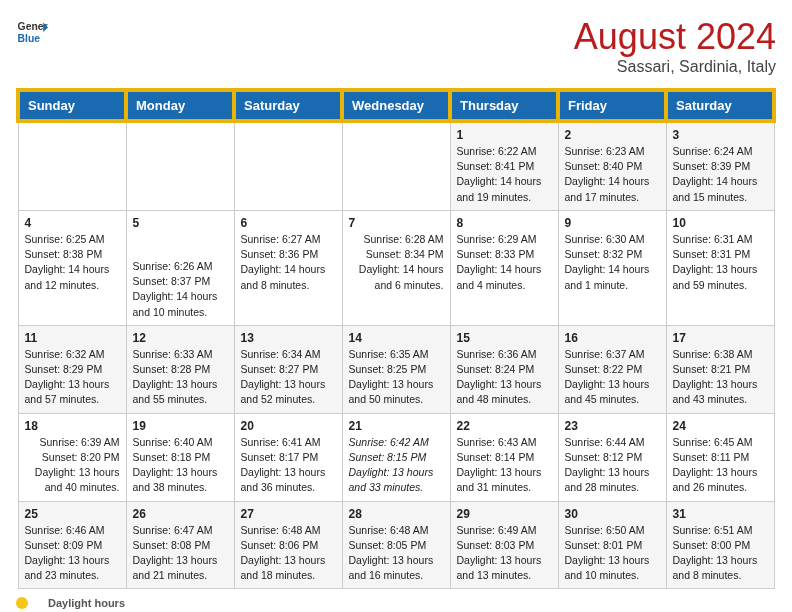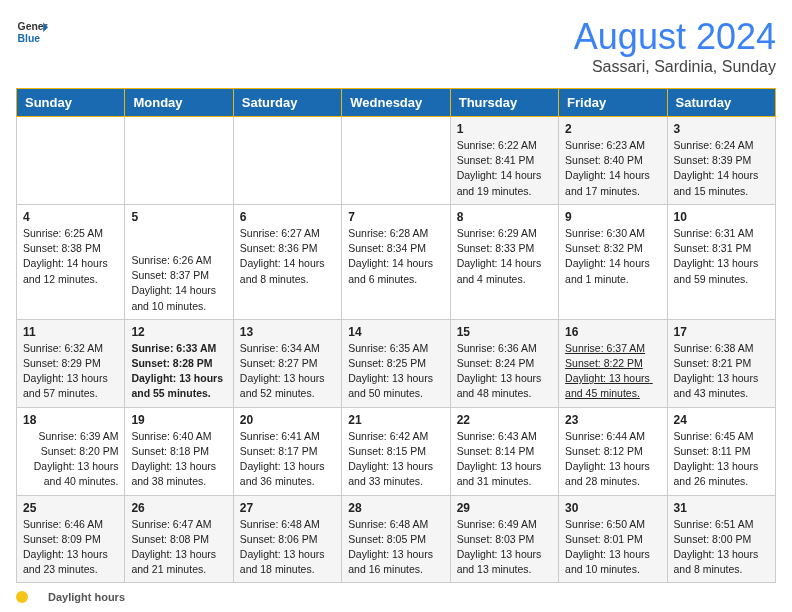--- a/index.html
+++ b/index.html
@@ -24,38 +24,38 @@
     .logo-icon {
       width: 32px;
       height: 32px;
     }
     .title-block {
       text-align: right;
     }
     .month-year {
       font-size: 36px;
       font-weight: normal;
-      color: #3b82f6;
+      color: #b91c1c;
     }
     .location {
       font-size: 16px;
       color: #444;
     }
     .calendar {
       width: 100%;
       border-collapse: collapse;
       border: 1px solid #ccc;
     }
     .calendar th {
       background-color: #1a6ab1;
       color: #fff;
       text-align: left;
       padding: 6px 8px;
       font-size: 13px;
-      border: 1px solid #eab308;
+      border: 4px solid #eab308;
     }
     .calendar td {
       vertical-align: top;
       padding: 5px 6px;
       border: 1px solid #ccc;
       width: 108px;
       min-height: 80px;
       font-size: 10.5px;
       color: #222;
       background: #fff;
@@ -103,21 +103,21 @@
 <div class="header">
   <div class="logo">
     <svg class="logo-icon" viewBox="0 0 40 40" xmlns="http://www.w3.org/2000/svg">
       <text x="2" y="18" font-size="13" font-weight="bold" fill="#333">General</text>
       <text x="2" y="32" font-size="13" font-weight="bold" fill="#1a6ab1">Blue</text>
       <polygon points="34,8 40,14 34,20" fill="#1a6ab1"></polygon>
     </svg>
   </div>
   <div class="title-block">
     <div class="month-year">August 2024</div>
-    <div class="location">Sassari, Sardinia, Sunday</div>
+    <div class="location">Sassari, Sardinia, Italy</div>
   </div>
 </div>
 
 <table class="calendar">
   <thead>
     <tr>
     <th>Sunday</th>
         <th>Monday</th>
         <th>Saturday</th>
         <th>Wednesday</th>
@@ -165,21 +165,21 @@
 Daylight: 14 hours and 10 minutes.</div>
         </td>
         <td>
           <span class="day-num">6</span>
           <div class="day-info" style="white-space: pre-wrap;">Sunrise: 6:27 AM
 Sunset: 8:36 PM
 Daylight: 14 hours and 8 minutes.</div>
         </td>
         <td>
           <span class="day-num">7</span>
-          <div class="day-info" style="white-space: pre-wrap;">Sunrise: 6:28 AM
+          <div class="day-info" style="white-space: pre-wrap; text-align: right;">Sunrise: 6:28 AM
 Sunset: 8:34 PM
 Daylight: 14 hours and 6 minutes.</div>
         </td>
         <td>
           <span class="day-num">8</span>
           <div class="day-info" style="white-space: pre-wrap;">Sunrise: 6:29 AM
 Sunset: 8:33 PM
 Daylight: 14 hours and 4 minutes.</div>
         </td>
         <td>
@@ -197,21 +197,21 @@
       </tr>
       <tr>
         <td>
           <span class="day-num">11</span>
           <div class="day-info" style="white-space: pre-wrap;">Sunrise: 6:32 AM
 Sunset: 8:29 PM
 Daylight: 13 hours and 57 minutes.</div>
         </td>
         <td>
           <span class="day-num">12</span>
-          <div class="day-info" style="white-space: pre-wrap; font-weight: bold;">Sunrise: 6:33 AM
+          <div class="day-info" style="white-space: pre-wrap;">Sunrise: 6:33 AM
 Sunset: 8:28 PM
 Daylight: 13 hours and 55 minutes.</div>
         </td>
         <td>
           <span class="day-num">13</span>
           <div class="day-info" style="white-space: pre-wrap;">Sunrise: 6:34 AM
 Sunset: 8:27 PM
 Daylight: 13 hours and 52 minutes.</div>
         </td>
         <td>
@@ -221,21 +221,21 @@
 Daylight: 13 hours and 50 minutes.</div>
         </td>
         <td>
           <span class="day-num">15</span>
           <div class="day-info" style="white-space: pre-wrap;">Sunrise: 6:36 AM
 Sunset: 8:24 PM
 Daylight: 13 hours and 48 minutes.</div>
         </td>
         <td>
           <span class="day-num">16</span>
-          <div class="day-info" style="white-space: pre-wrap; text-decoration: underline;">Sunrise: 6:37 AM
+          <div class="day-info" style="white-space: pre-wrap;">Sunrise: 6:37 AM
 Sunset: 8:22 PM
 Daylight: 13 hours and 45 minutes.</div>
         </td>
         <td>
           <span class="day-num">17</span>
           <div class="day-info" style="white-space: pre-wrap;">Sunrise: 6:38 AM
 Sunset: 8:21 PM
 Daylight: 13 hours and 43 minutes.</div>
         </td>
       </tr>
@@ -253,21 +253,21 @@
 Daylight: 13 hours and 38 minutes.</div>
         </td>
         <td>
           <span class="day-num">20</span>
           <div class="day-info" style="white-space: pre-wrap;">Sunrise: 6:41 AM
 Sunset: 8:17 PM
 Daylight: 13 hours and 36 minutes.</div>
         </td>
         <td>
           <span class="day-num">21</span>
-          <div class="day-info" style="white-space: pre-wrap;">Sunrise: 6:42 AM
+          <div class="day-info" style="white-space: pre-wrap; font-style: italic;">Sunrise: 6:42 AM
 Sunset: 8:15 PM
 Daylight: 13 hours and 33 minutes.</div>
         </td>
         <td>
           <span class="day-num">22</span>
           <div class="day-info" style="white-space: pre-wrap;">Sunrise: 6:43 AM
 Sunset: 8:14 PM
 Daylight: 13 hours and 31 minutes.</div>
         </td>
         <td>

